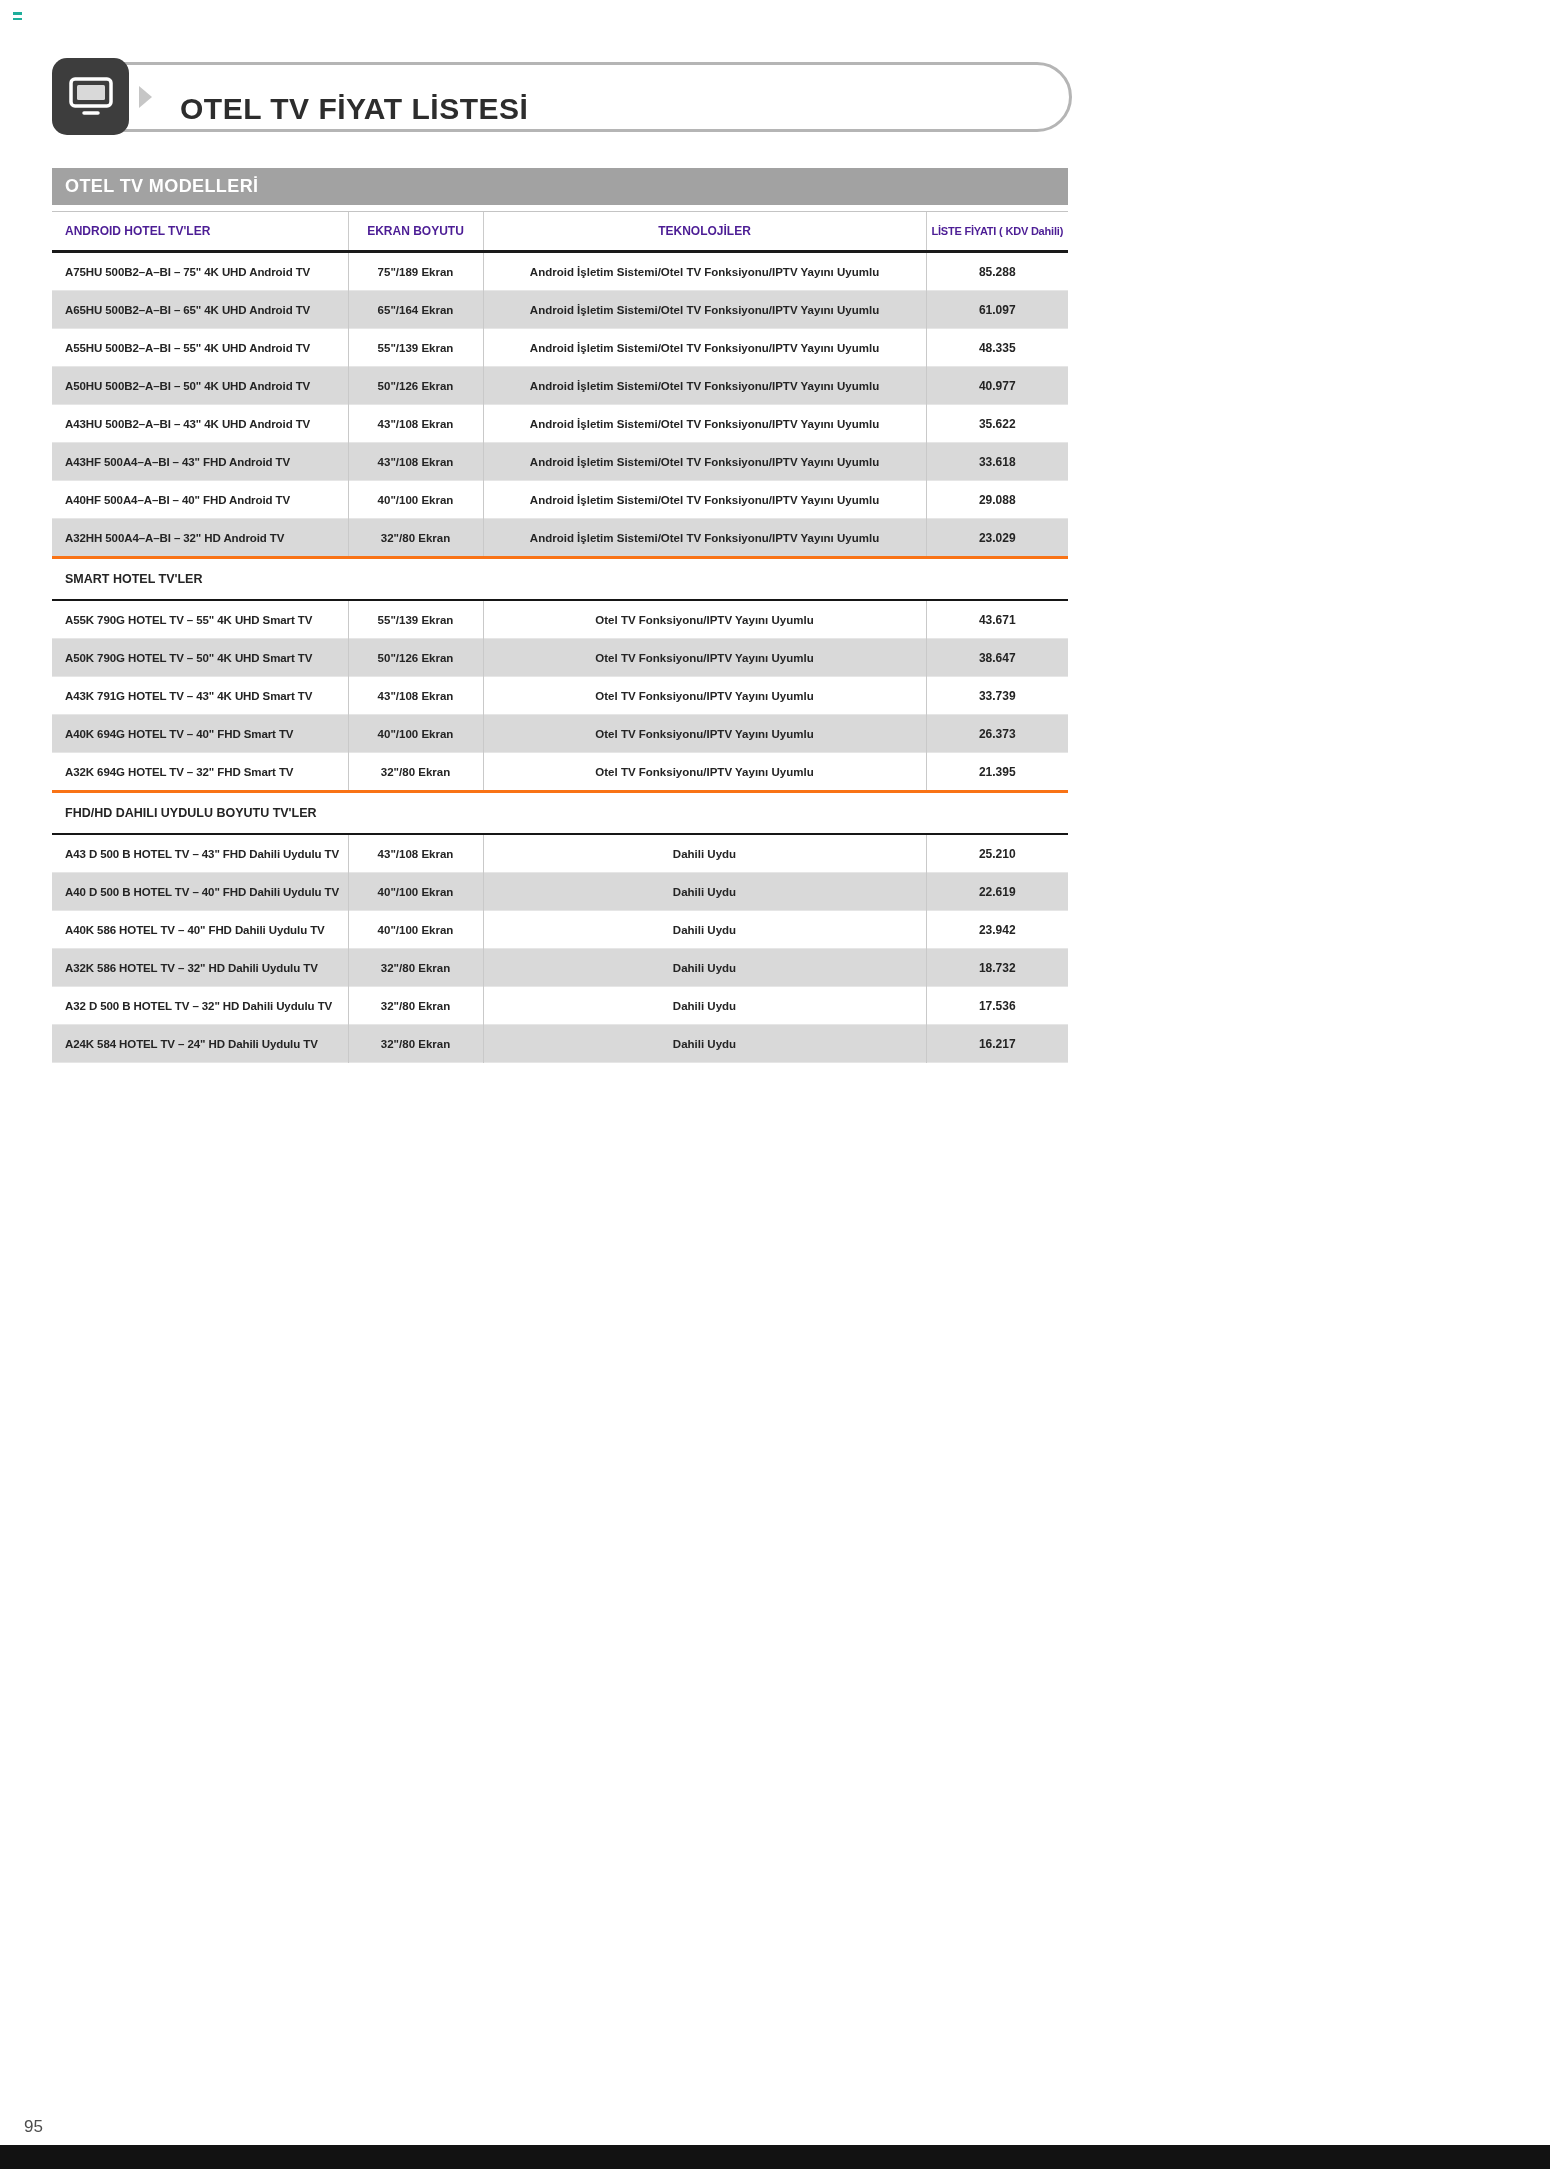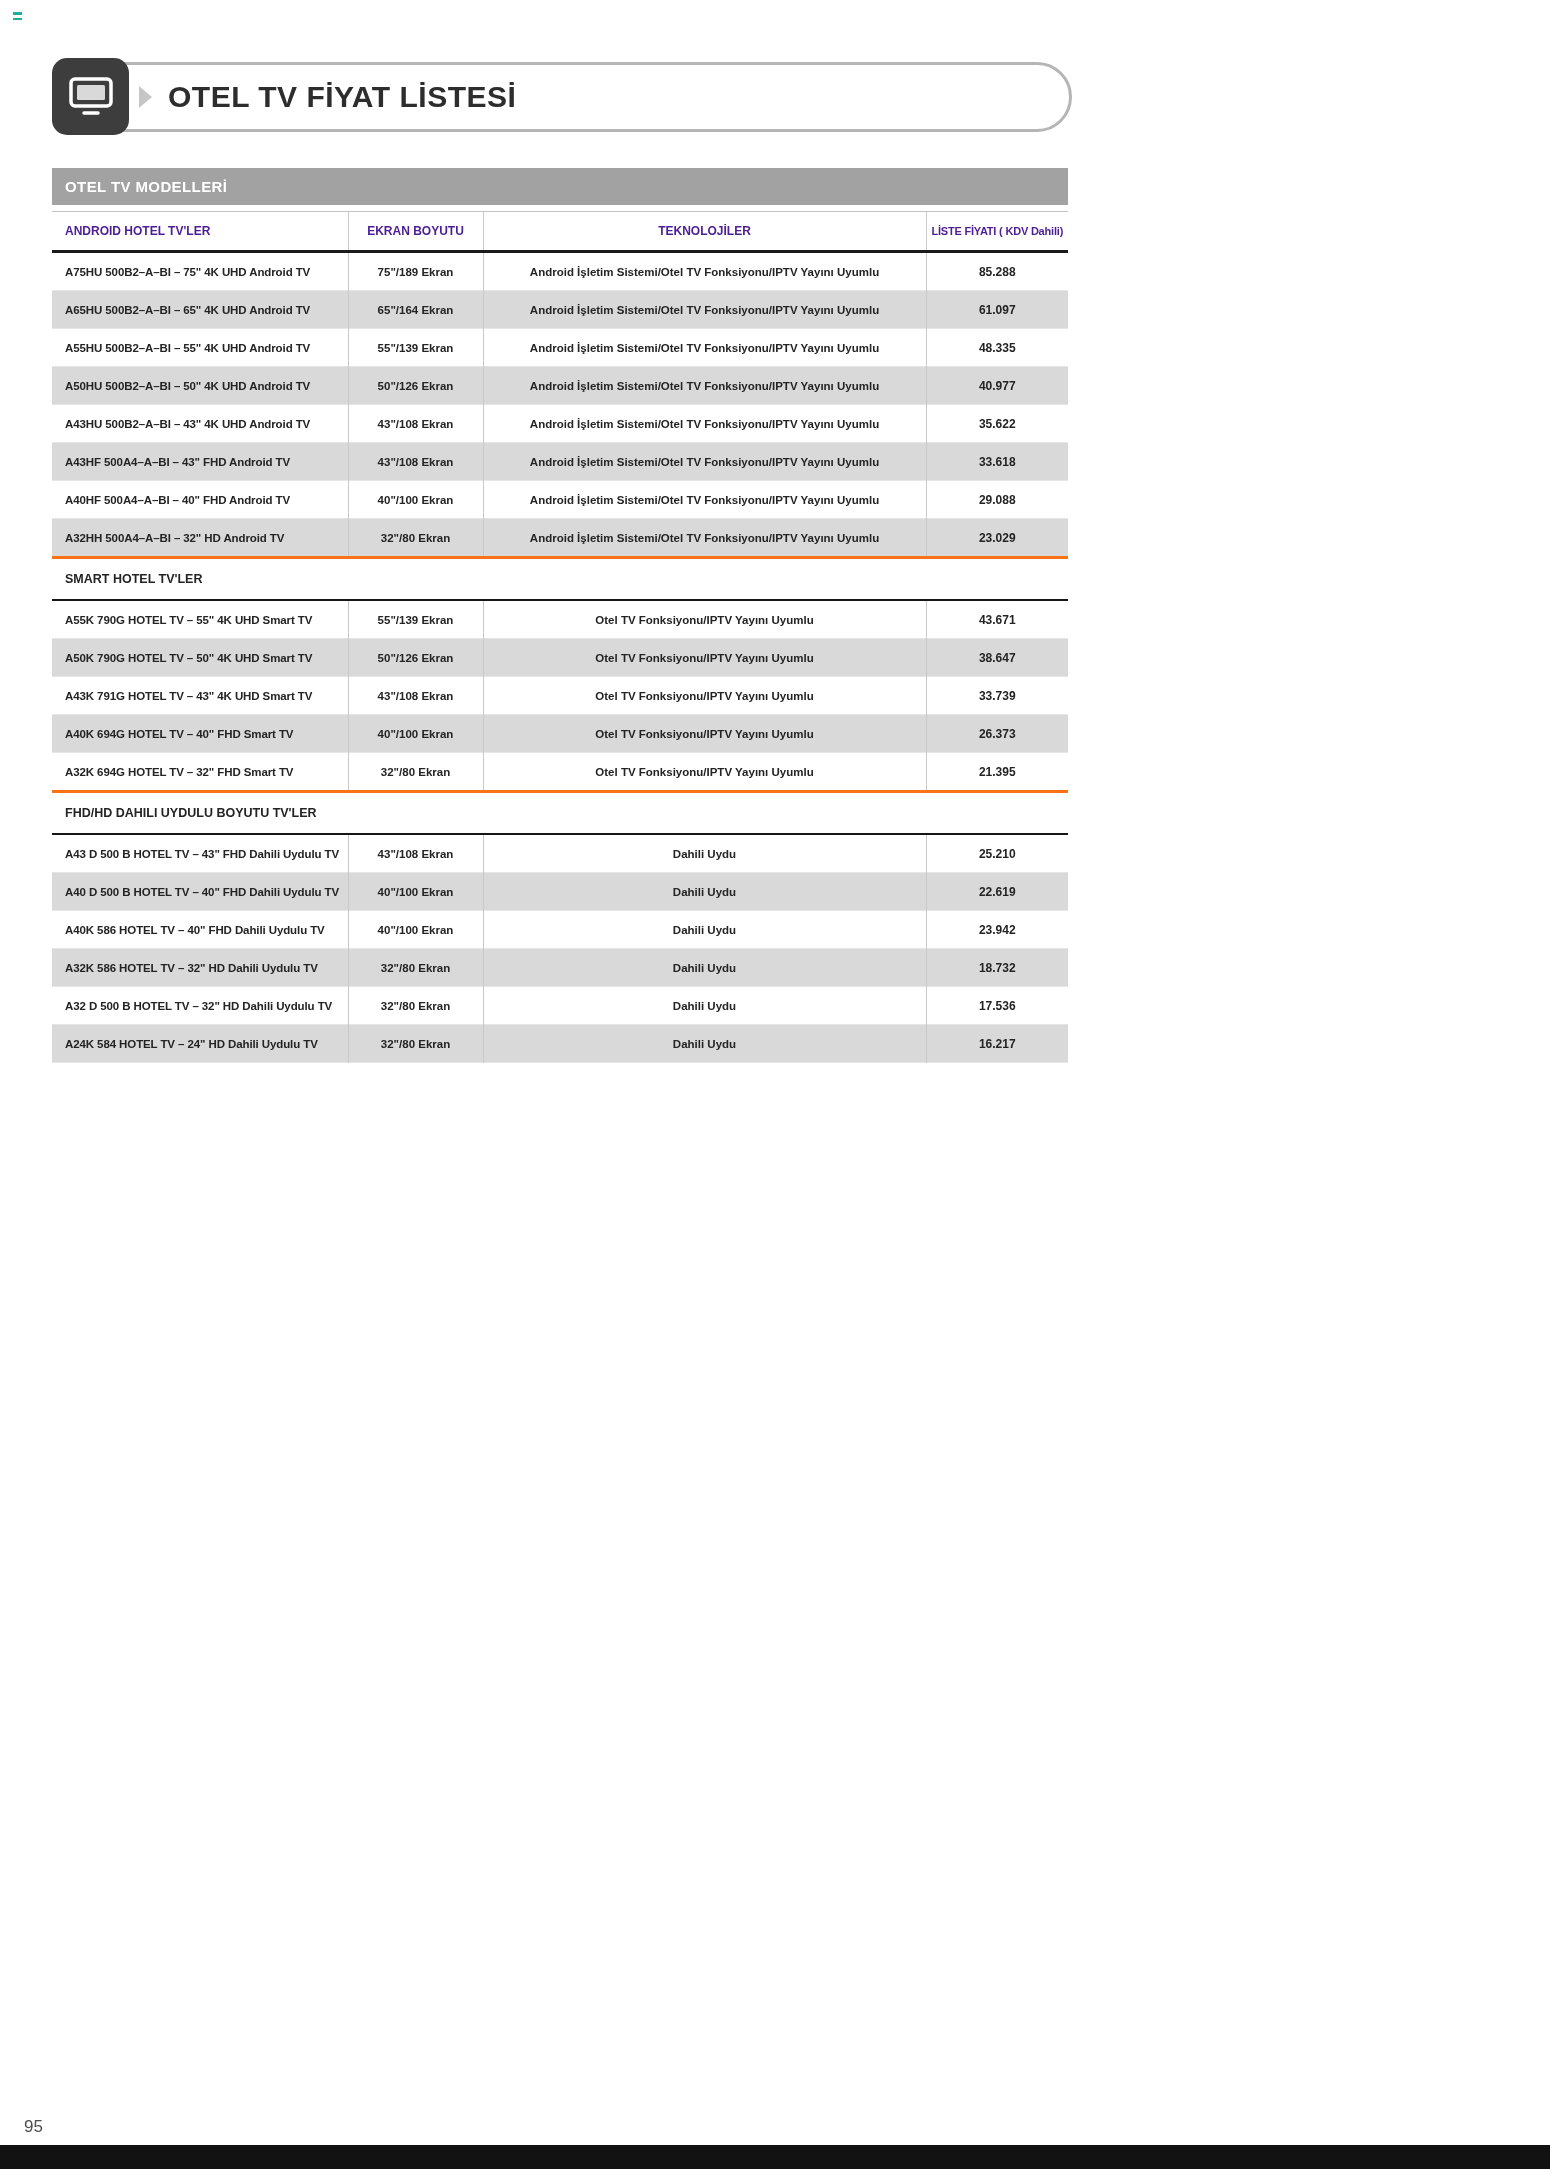--- a/index.html
+++ b/index.html
@@ -13,27 +13,27 @@
   .corner-mark span{display:block;width:9px;height:2.5px;background:var(--corner-mark,#1fae9b);margin-bottom:3px;}
 
   
   .header-band{position:absolute;left:52px;top:58px;width:1020px;height:78px;}
   .header-outline{position:absolute;left:24px;right:0;top:4px;height:70px;
     border:3px solid var(--outline-gray,#b5b5b5);border-radius:37px;box-sizing:border-box;}
   .tv-icon-box{position:absolute;left:0;top:0;width:77px;height:77px;background:var(--icon-box,#3d3d3d);
     border-radius:15px;display:flex;align-items:center;justify-content:center;}
   .header-arrow{position:absolute;left:87px;top:28px;width:0;height:0;
     border-top:11px solid transparent;border-bottom:11px solid transparent;border-left:13px solid #c6c6c6;}
-  .page-title{position:absolute;left:116px;top:0;height:78px;line-height:78px;margin:0;
+  .page-title{position:absolute;left:116px;top:0;height:78px;line-height:78px;margin:12px;
     font-size:30px;font-weight:700;letter-spacing:.5px;color:#2d2d2d;}
 
   
   .table-area{position:absolute;left:52px;top:168px;width:1016px;}
   .title-bar{height:37px;line-height:37px;background:var(--title-bar-bg,#a2a2a2);color:#fff;
-    font-size:15px;font-weight:700;padding-left:13px;letter-spacing:.4px;}
+    font-size:18px;font-weight:700;padding-left:13px;letter-spacing:.4px;}
   table.price{width:100%;border-collapse:collapse;table-layout:fixed;margin-top:6px;}
   col.c1{width:296px}col.c2{width:135px}col.c3{width:443px}col.c4{width:142px}
   thead th{height:38px;font-size:12px;font-weight:700;color:#4c1d95;text-align:center;
     border-top:1px solid #c4c4c4;border-bottom:3px solid #1a1a1a;border-left:1px solid #cbcbcb;
     padding:0 4px;white-space:nowrap;}
   thead th:first-child{text-align:left;padding-left:13px;border-left:none;}
   thead th.th-price{font-size:11px;letter-spacing:-.2px;}
   tbody td{height:37px;font-size:11.5px;font-weight:700;color:#242424;text-align:center;
     border-left:1px solid #c9c9c9;padding:0 4px;overflow:hidden;white-space:nowrap;}
   tbody tr.data-row{border-bottom:1px solid #e6e6e6;}

